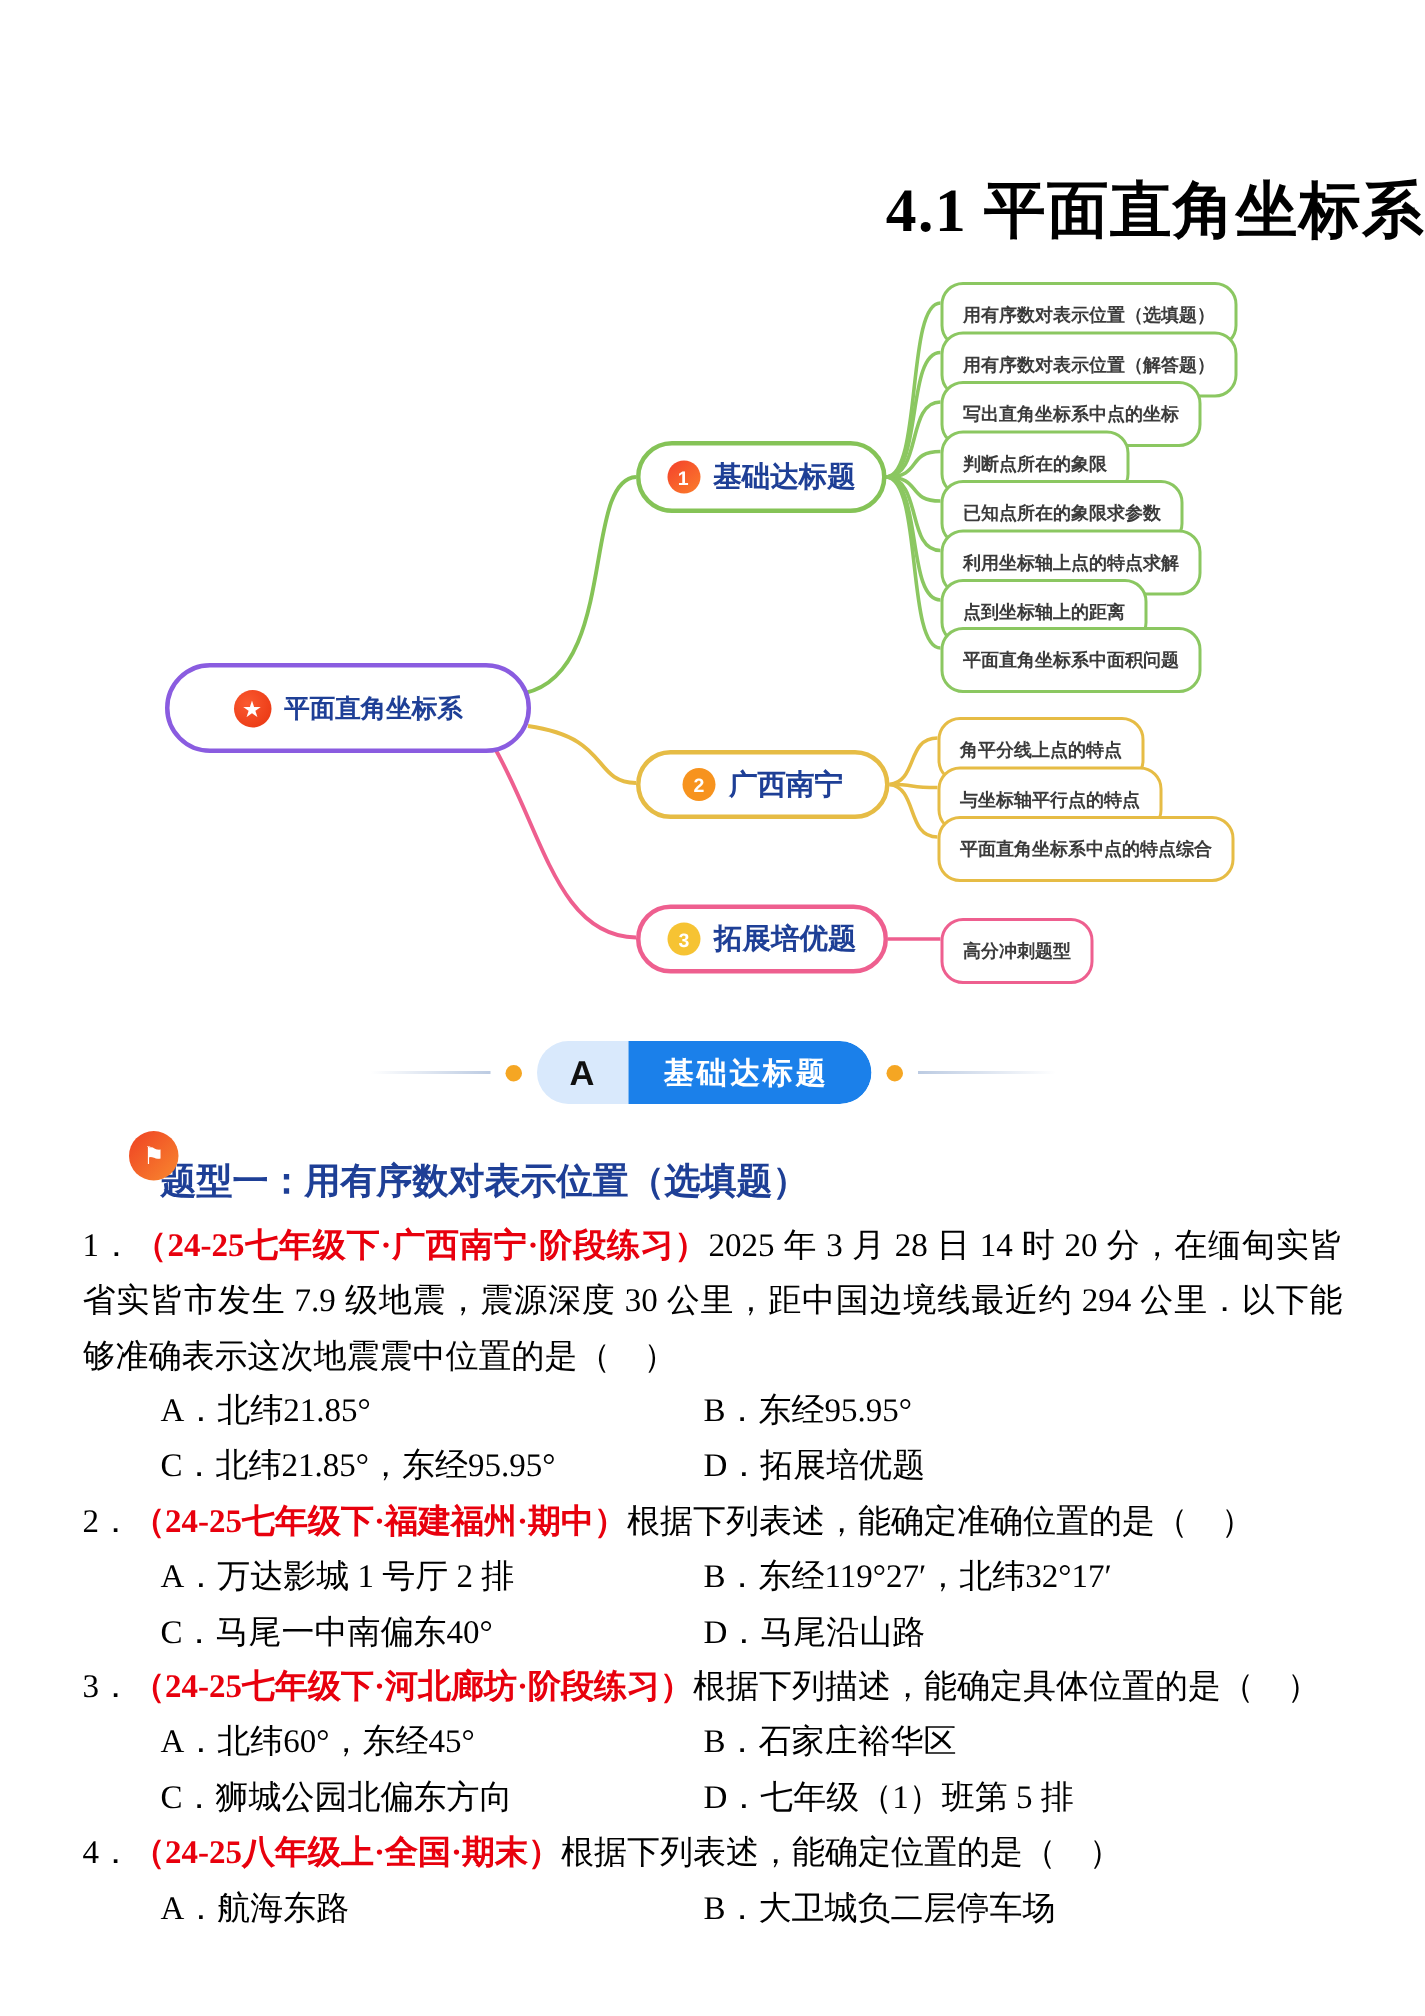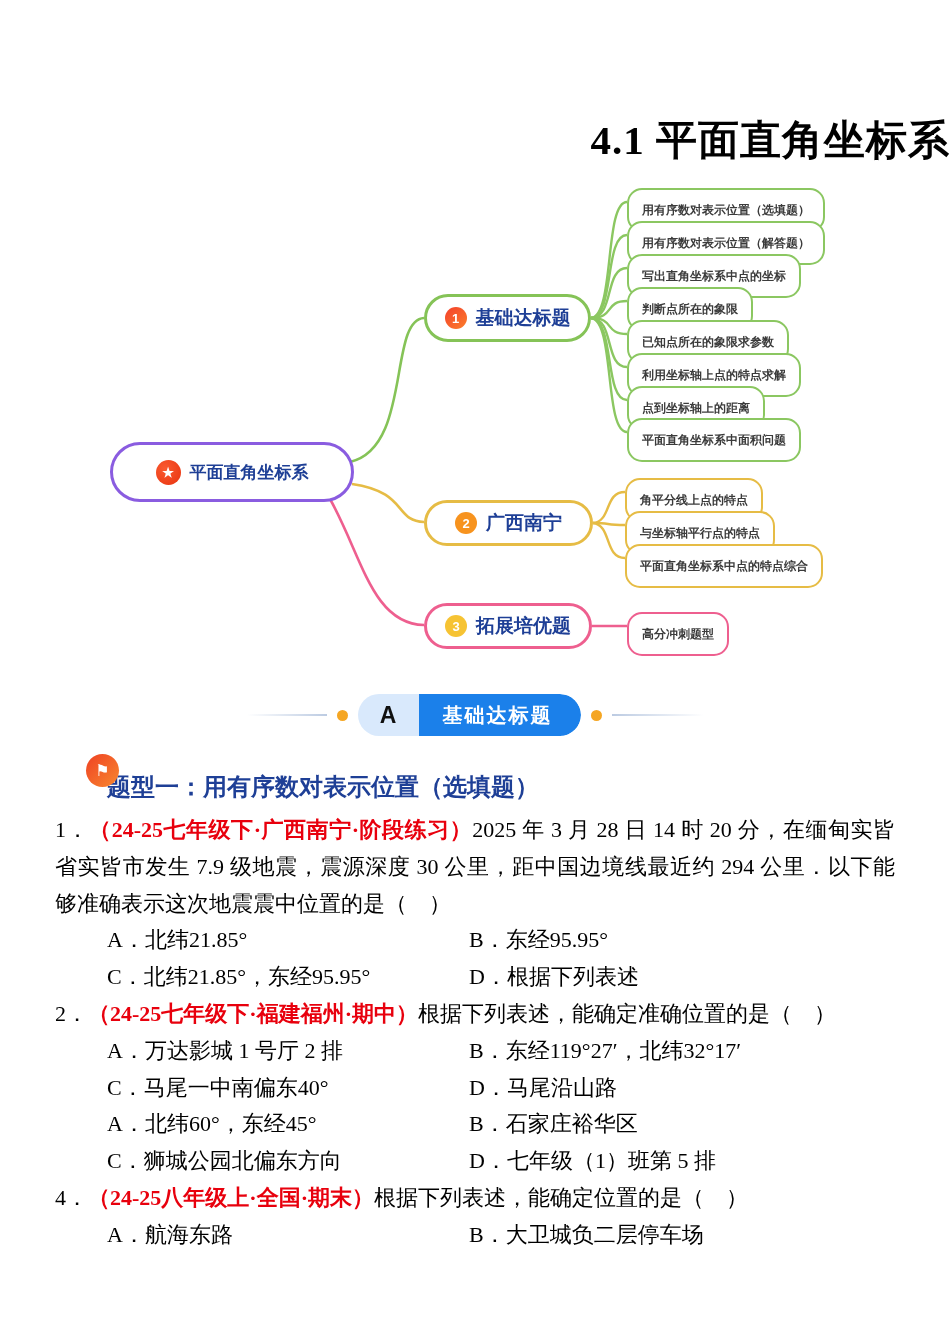--- a/index.html
+++ b/index.html
@@ -169,35 +169,36 @@
 </div>
 
 <div class="questions">
 
   <div>
     <p class="stem"><span class="qnum">1．</span><span class="qsource">（24-25七年级下·广西南宁·阶段练习）</span><span>2025 年 3 月 28 日 14 时 20 分，在缅甸实皆省实皆市发生 7.9 级地震，震源深度 30 公里，距中国边境线最近约 294 公里．以下能够准确表示这次地震震中位置的是（　）</span></p>
     <div class="options">
       <span class="opt">A．北纬21.85°</span>
       <span class="opt">B．东经95.95°</span>
       <span class="opt">C．北纬21.85°，东经95.95°</span>
-      <span class="opt">D．根据下列表述</span>
+      <span class="opt">D．拓展培优题</span>
     </div>
   </div>
 
   <div>
     <p class="stem"><span class="qnum">2．</span><span class="qsource">（24-25七年级下·福建福州·期中）</span><span>根据下列表述，能确定准确位置的是（　）</span></p>
     <div class="options">
       <span class="opt">A．万达影城 1 号厅 2 排</span>
       <span class="opt">B．东经119°27′，北纬32°17′</span>
       <span class="opt">C．马尾一中南偏东40°</span>
       <span class="opt">D．马尾沿山路</span>
     </div>
   </div>
 
   <div>
+    <p class="stem"><span class="qnum">3．</span><span class="qsource">（24-25七年级下·河北廊坊·阶段练习）</span><span>根据下列描述，能确定具体位置的是（　）</span></p>
     <div class="options">
       <span class="opt">A．北纬60°，东经45°</span>
       <span class="opt">B．石家庄裕华区</span>
       <span class="opt">C．狮城公园北偏东方向</span>
       <span class="opt">D．七年级（1）班第 5 排</span>
     </div>
   </div>
 
   <div>
     <p class="stem"><span class="qnum">4．</span><span class="qsource">（24-25八年级上·全国·期末）</span><span>根据下列表述，能确定位置的是（　）</span></p>

